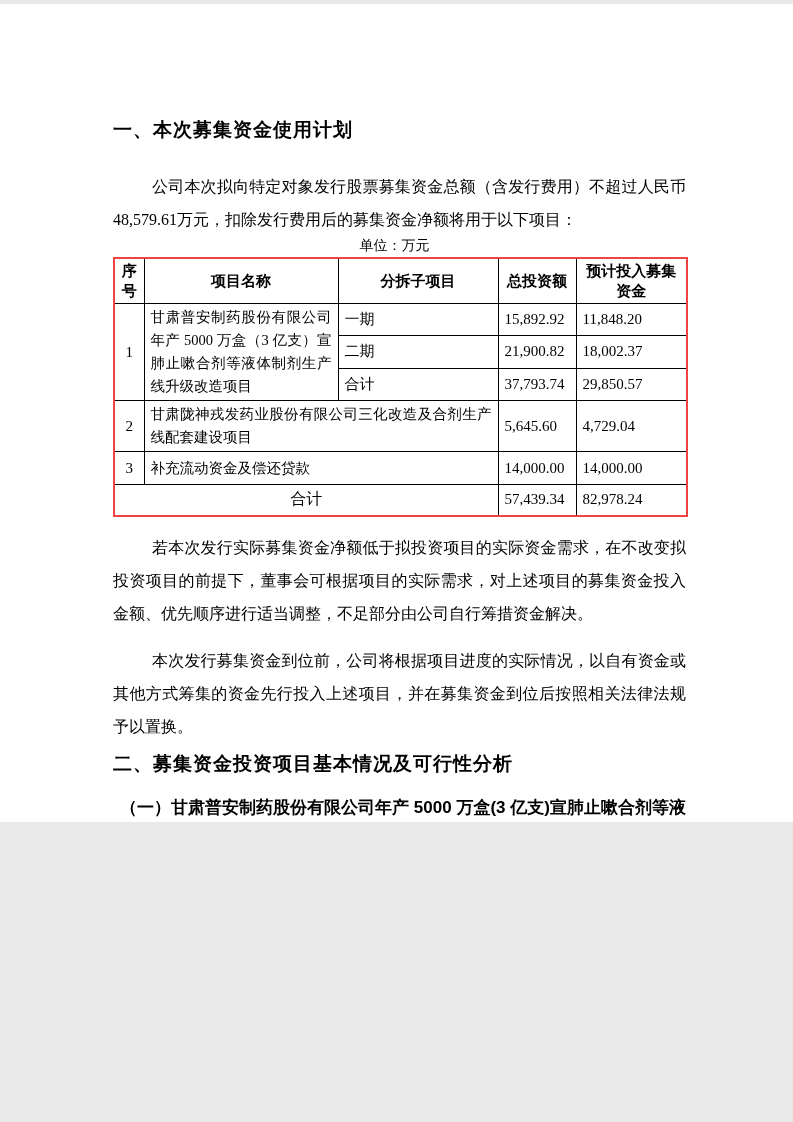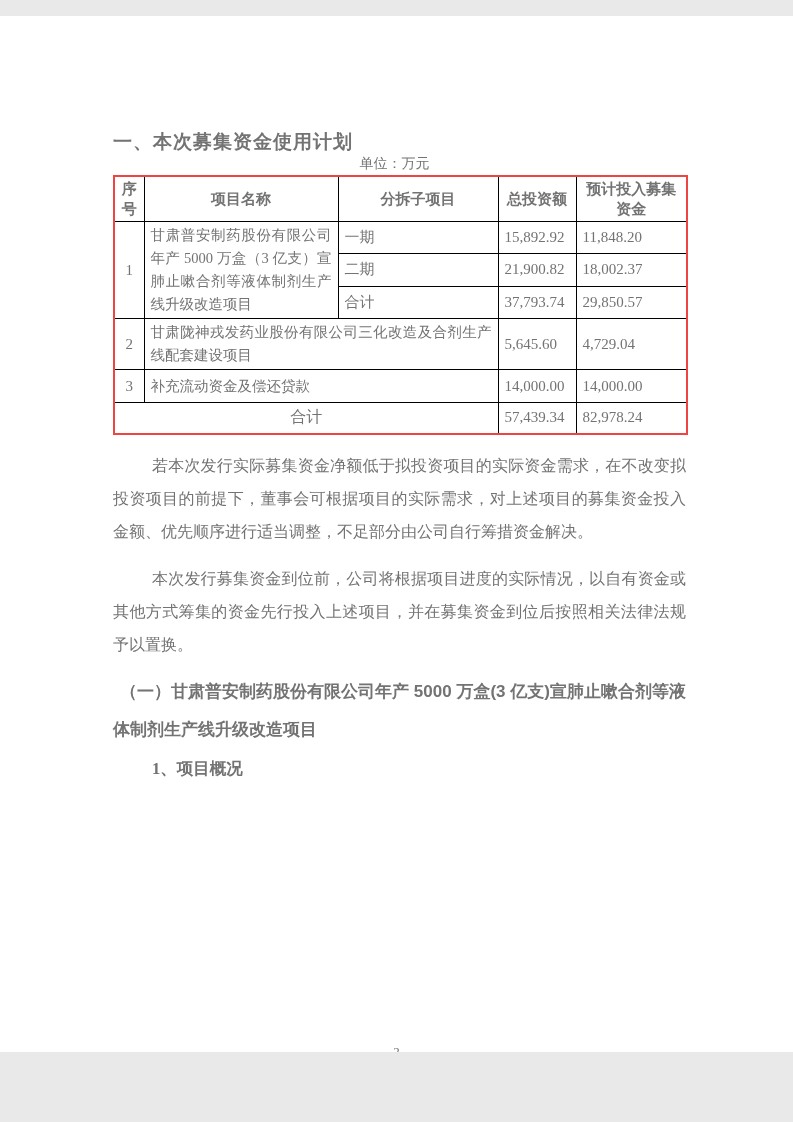--- a/index.html
+++ b/index.html
@@ -1,22 +1,22 @@
 <!DOCTYPE html>
 <html><head>
 <meta charset="utf-8">
 <style>
   html, body { margin: 0; padding: 0; background: #e9e9e9; }
   .page {
     position: relative;
     width: 793px;
-    height: 1036px;
-    margin: 16px auto;
+    height: 818px;
+    margin: 4px auto;
     background: #ffffff;
-    color: #737373;
+    color: #000000;
     font-family: "Liberation Serif", "DejaVu Serif", serif;
     overflow: hidden;
   }
   .content {
     position: absolute;
     left: 113px;
     top: 0;
     width: 573px;
   }
   .h1 {
@@ -125,20 +125,21 @@
   }
 </style>
 </head>
 <body>
 
 <div class="page">
   <div class="content">
 
     <h1 class="h1">一、本次募集资金使用计划</h1>
 
+    <p class="para p1">公司本次拟向特定对象发行股票募集资金总额（含发行费用）不超过人民币48,579.61万元，扣除发行费用后的募集资金净额将用于以下项目：</p>
 
     <div class="unit-line">单位：万元</div>
 
     <table class="fund-table">
       <colgroup>
         <col class="col-no">
         <col class="col-name">
         <col class="col-sub">
         <col class="col-total">
         <col class="col-raised">
@@ -185,20 +186,21 @@
           <td class="c-num c-num-bold">57,439.34</td>
           <td class="c-num c-num-bold">82,978.24</td>
         </tr>
       </tbody>
     </table>
 
     <p class="para p-after-table">若本次发行实际募集资金净额低于拟投资项目的实际资金需求，在不改变拟投资项目的前提下，董事会可根据项目的实际需求，对上述项目的募集资金投入金额、优先顺序进行适当调整，不足部分由公司自行筹措资金解决。</p>
 
     <p class="para p3">本次发行募集资金到位前，公司将根据项目进度的实际情况，以自有资金或其他方式筹集的资金先行投入上述项目，并在募集资金到位后按照相关法律法规予以置换。</p>
 
+    <h1 class="h2">二、募集资金投资项目基本情况及可行性分析</h1>
 
     <h2 class="h3">（一）甘肃普安制药股份有限公司年产 5000 万盒(3 亿支)宣肺止嗽合剂等液体制剂生产线升级改造项目</h2>
 
     <h3 class="h4">1、项目概况</h3>
 
 
   </div>
 
   <div class="page-number">2</div>
 </div>

